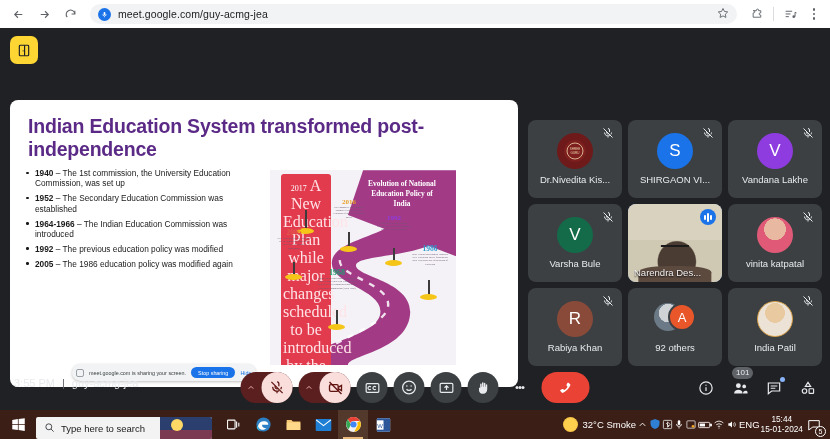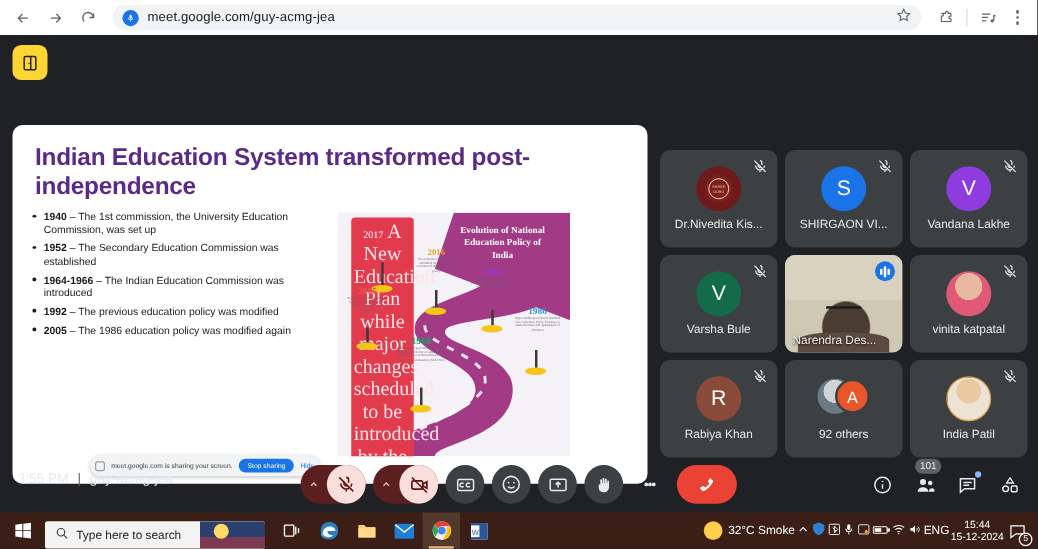--- a/index.html
+++ b/index.html
@@ -758,21 +758,21 @@
     <span>
       <svg width="12" height="11" viewBox="0 0 24 24" fill="#fff">
           <path d="M4 9.5h3.5L12 5.5v13L7.5 14.5H4z"></path>
           <path d="M15 9.5a4 4 0 010 5" fill="none" stroke="#fff" stroke-width="1.5"></path>
           <path d="M17.5 7a7.5 7.5 0 010 10" fill="none" stroke="#fff" stroke-width="1.5"></path>
         </svg>
     </span>
     <span class="t-txt">ENG</span>
     <div class="clock">
       <span>15:44</span>
-      <span>15-12-2024</span>
+      <span>15-01-2024</span>
     </div>
     <div class="notif">
       <svg width="14" height="14" viewBox="0 0 24 24" fill="none" stroke="#fff" stroke-width="1.7">
           <path d="M3 4.5h18v11h-11l-7 5z"></path>
         </svg>
       <span class="n-badge">5</span>
     </div>
   </div>
 </div>
 

